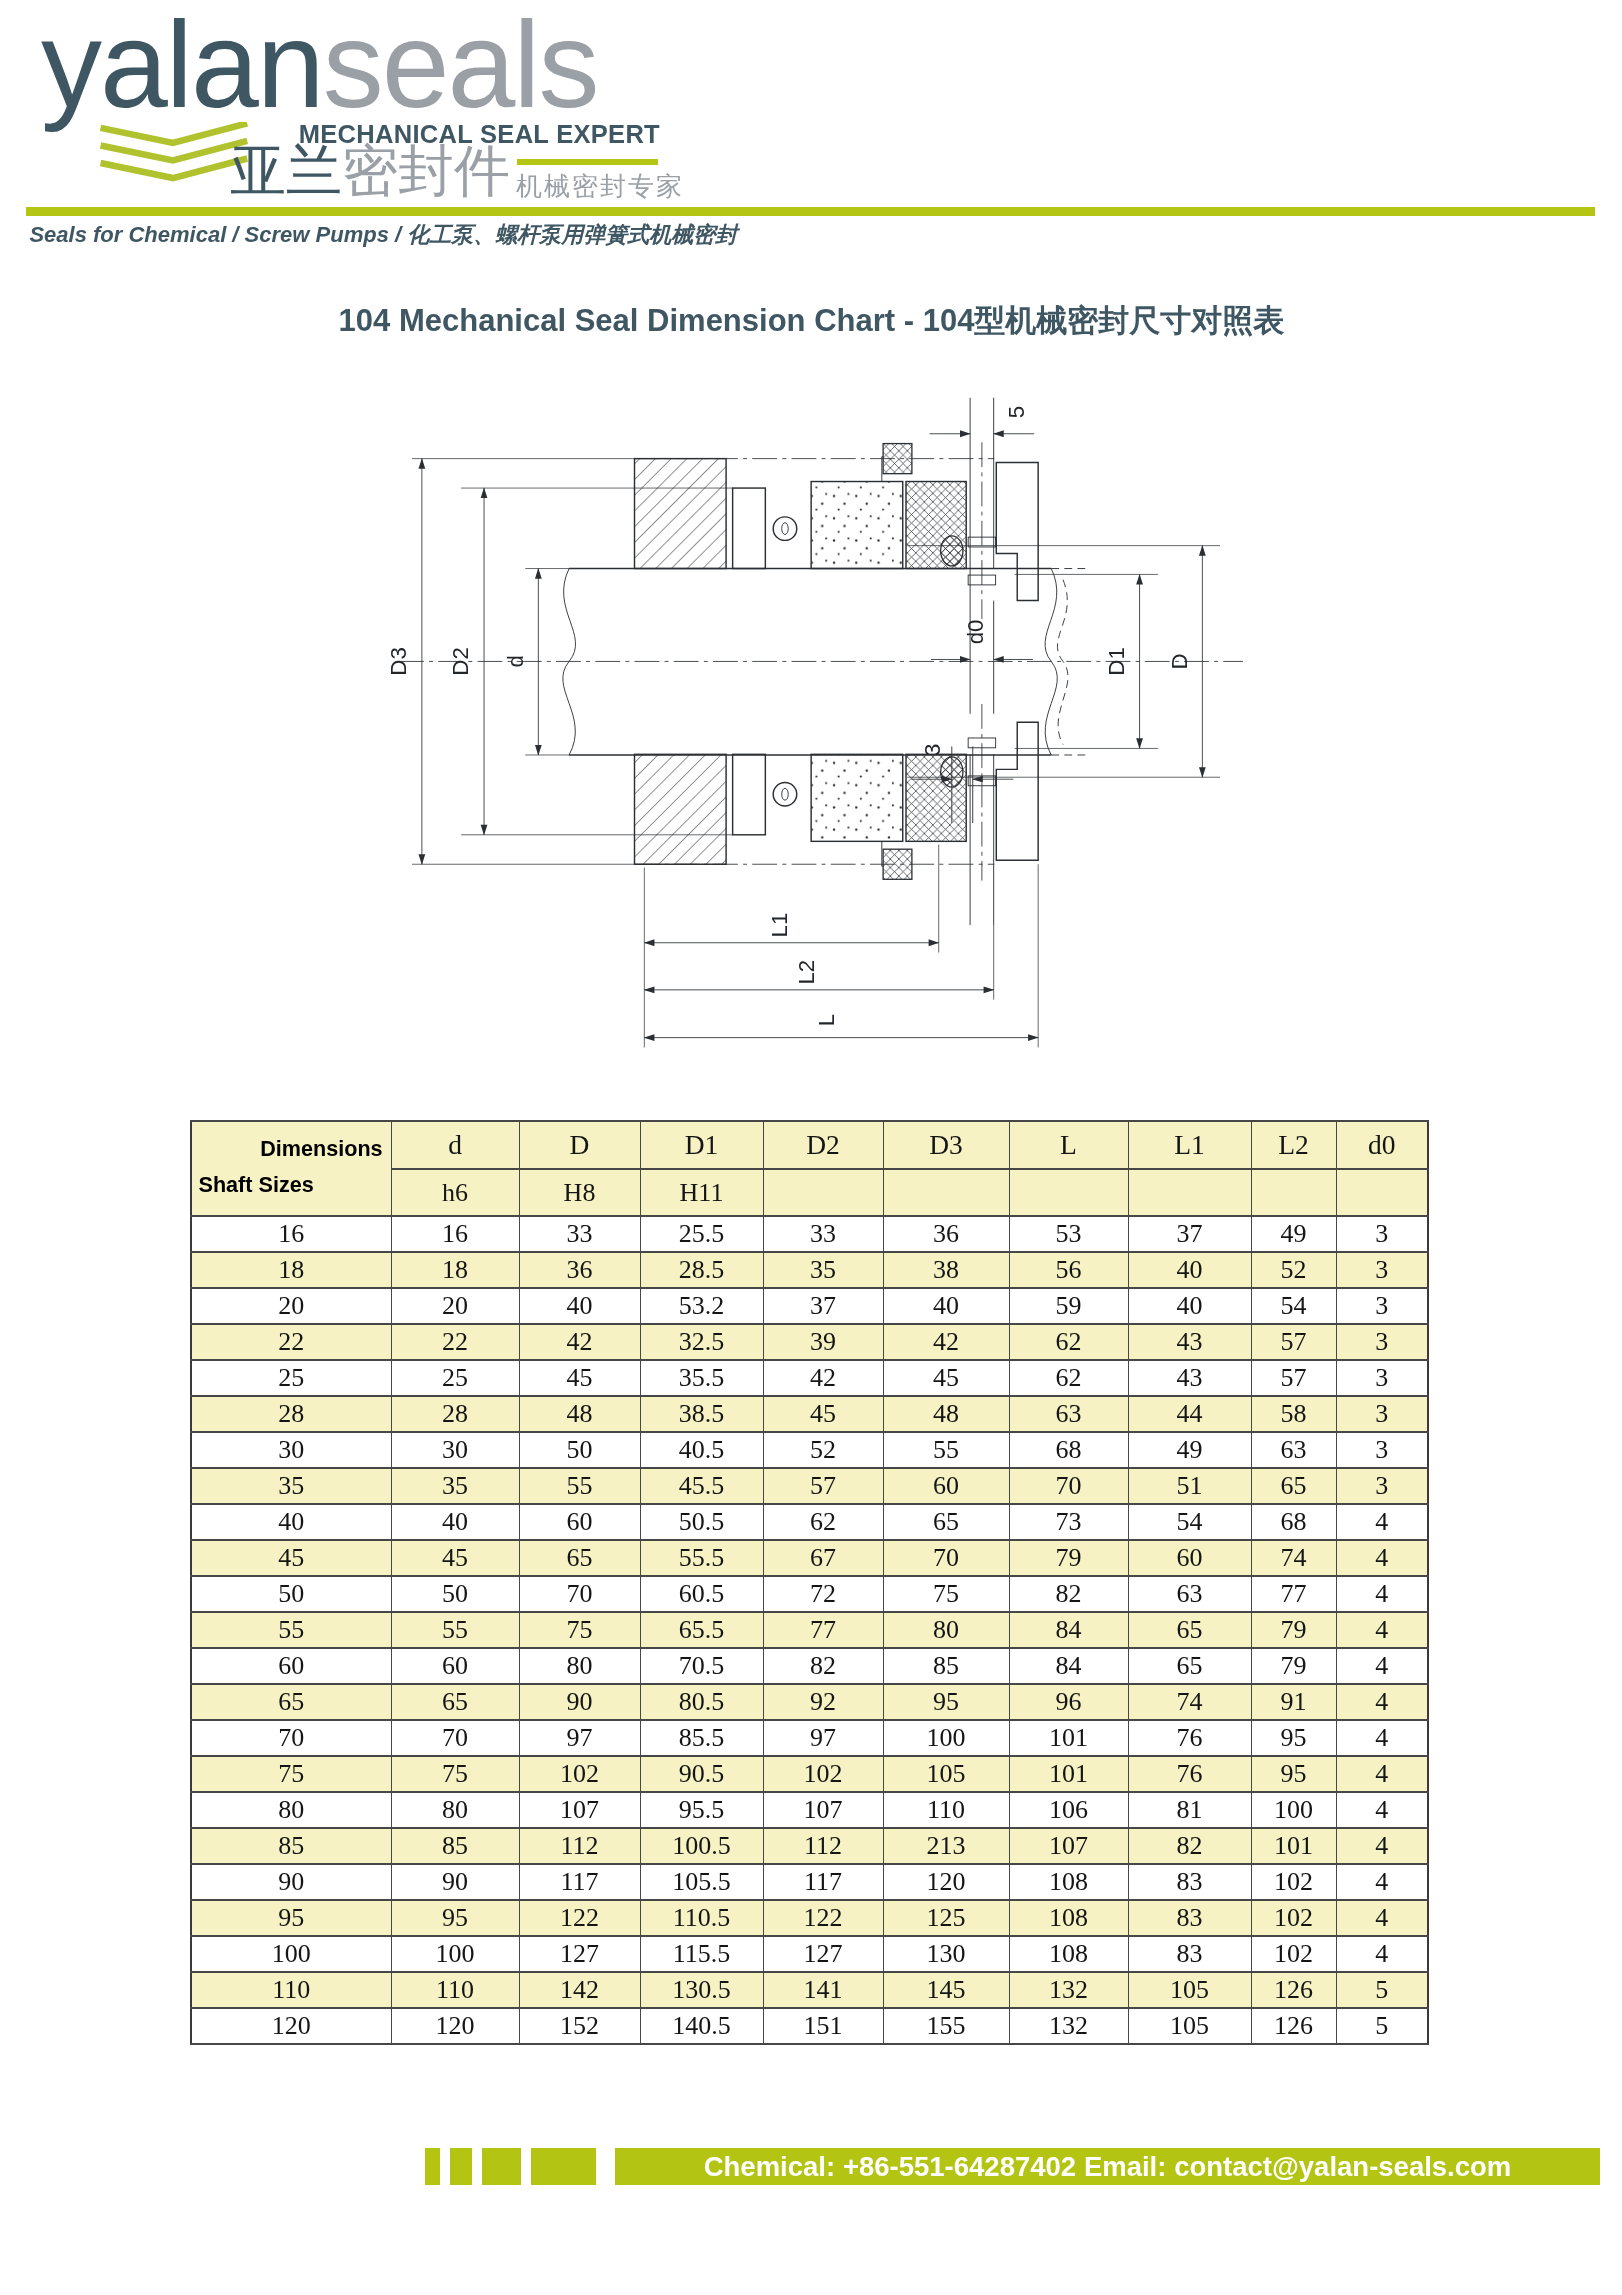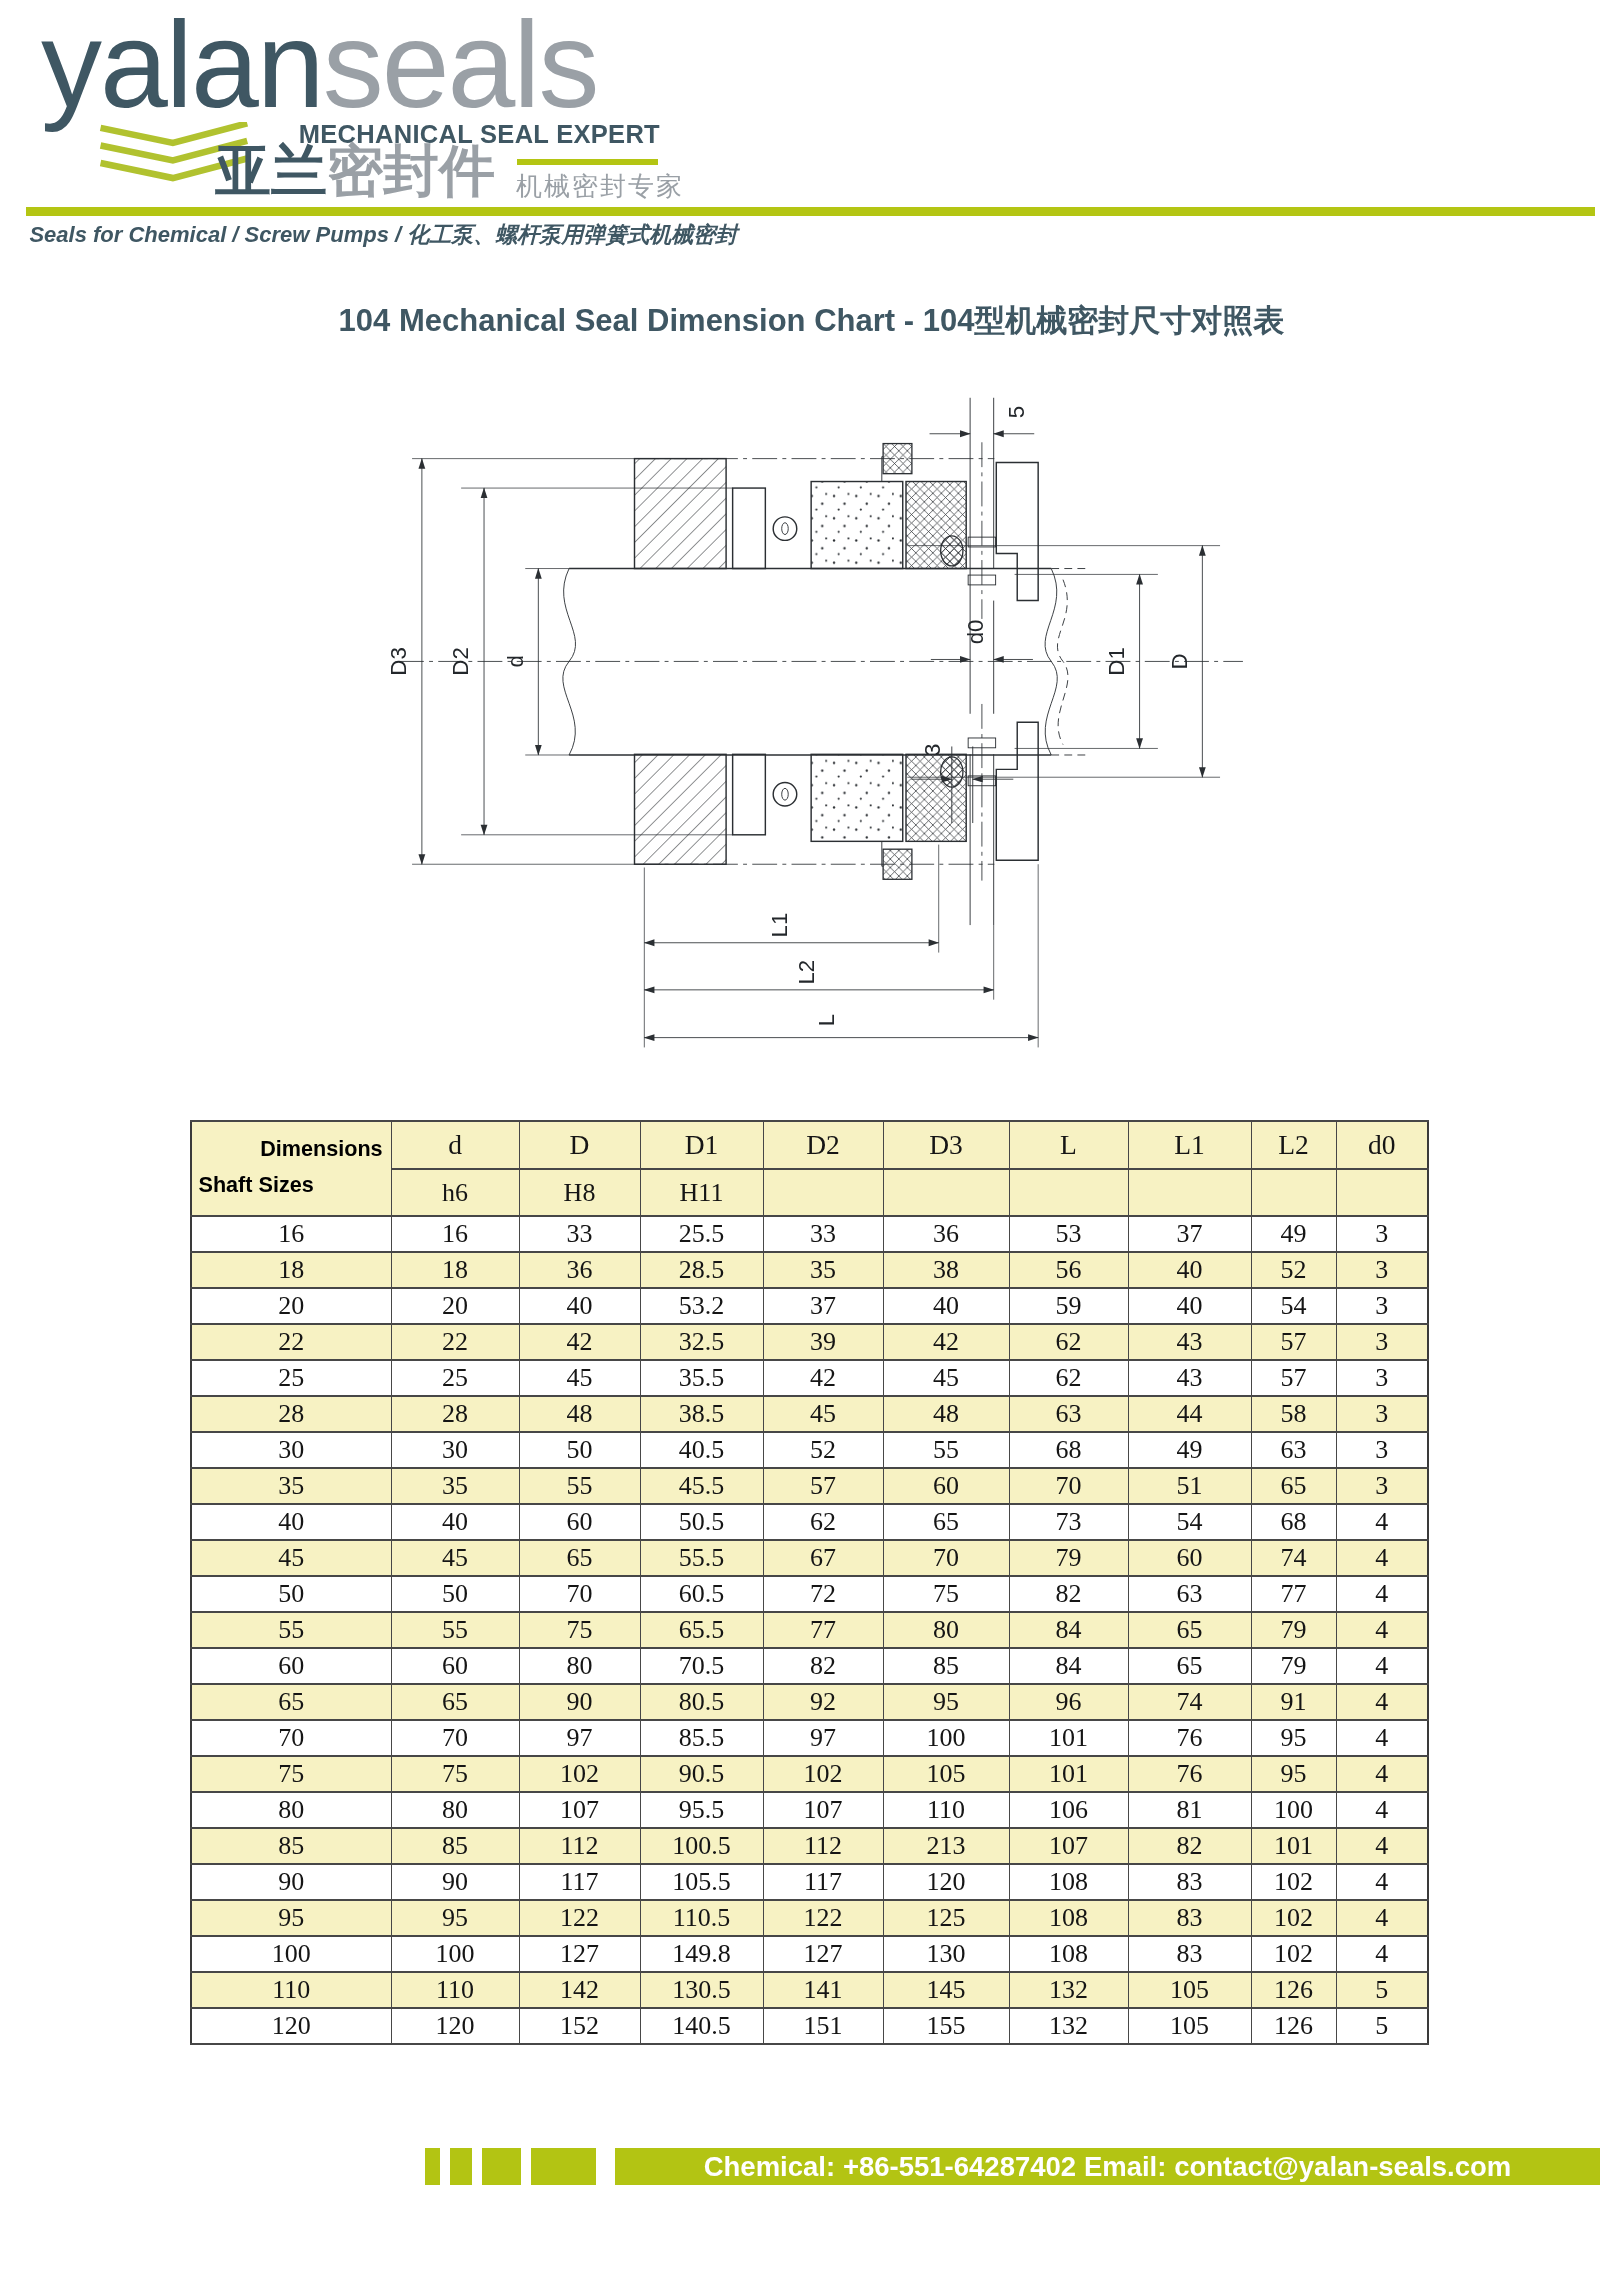--- a/index.html
+++ b/index.html
@@ -5,21 +5,21 @@
   * { margin:0; padding:0; box-sizing:border-box; }
   html,body { background:#ffffff; }
   body { width:1623px; height:2295px; position:relative; font-family:"Liberation Sans", sans-serif; overflow:hidden; }
 
   
   .logo-text { position:absolute; left:41px; top:4px; font-size:122px; letter-spacing:-2px; line-height:1; white-space:nowrap; }
   .logo-primary { color:#3f5763; }
   .logo-secondary { color:#9aa0a6; }
   .chevrons { position:absolute; left:97px; top:122px; }
   .tagline-en { position:absolute; left:262px; top:120px; width:398px; text-align:right; font-size:25.5px; font-weight:bold; color:#3f5763; letter-spacing:0.3px; }
-  .logo-cn { position:absolute; left:215px; top:140px; font-size:56px; font-weight:bold; line-height:1.1; white-space:nowrap; }
+  .logo-cn { position:absolute; left:230px; top:140px; font-size:56px; font-weight:normal; line-height:1.1; white-space:nowrap; }
   .logo-cn-primary { color:#3f5763; }
   .logo-cn-secondary { color:#9aa0a6; }
   .cn-underline { position:absolute; left:517px; top:159px; width:141px; height:5.9px; background:#b4c513; }
   .tagline-cn { position:absolute; left:516px; top:169px; font-size:26px; color:#9aa0a6; letter-spacing:2px; white-space:nowrap; }
 
   .lime-bar { position:absolute; left:26px; top:207px; width:1569px; height:8.5px; background:#b4c513; }
   .subtitle { position:absolute; left:29.4px; top:220px; font-size:22px; font-weight:bold; font-style:italic; color:#3f5763; white-space:nowrap; }
   .page-title { position:absolute; left:0; top:300px; width:1623px; text-align:center; font-size:31px; font-weight:bold; color:#3f5763; }
 
   
@@ -505,21 +505,21 @@
           <td>125</td>
           <td>108</td>
           <td>83</td>
           <td>102</td>
           <td>4</td>
         </tr>
         <tr>
           <td>100</td>
           <td>100</td>
           <td>127</td>
-          <td>149.8</td>
+          <td>115.5</td>
           <td>127</td>
           <td>130</td>
           <td>108</td>
           <td>83</td>
           <td>102</td>
           <td>4</td>
         </tr>
         <tr class="alt">
           <td>110</td>
           <td>110</td>

